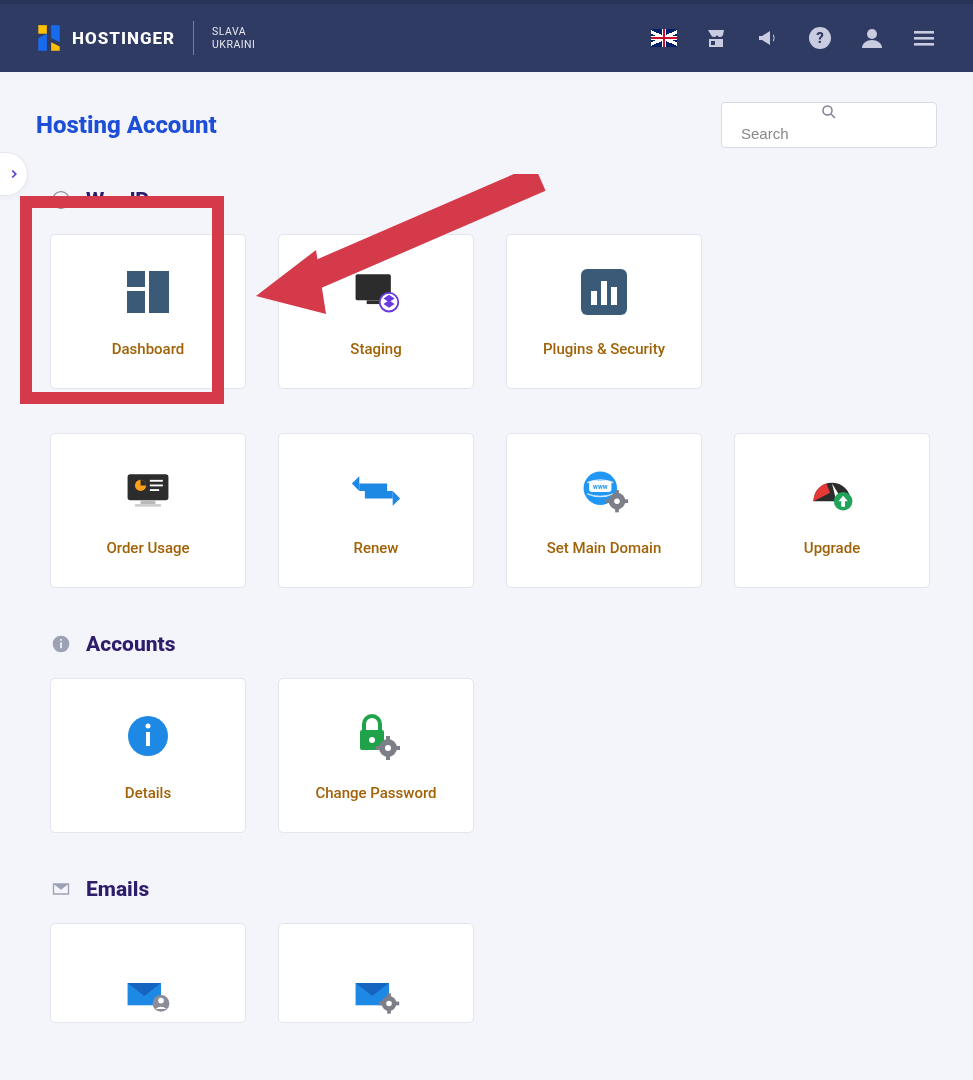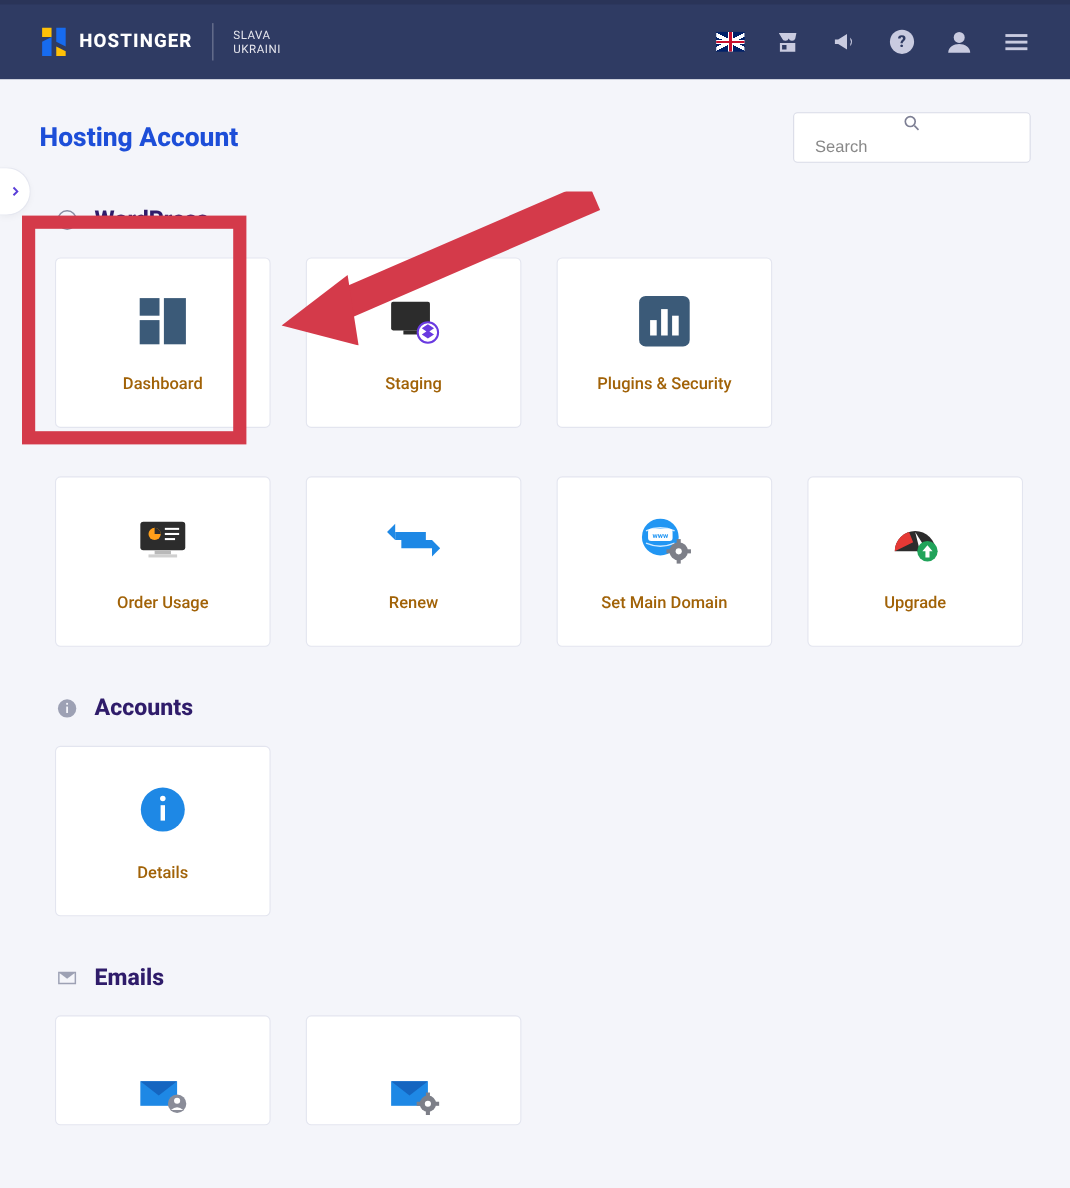--- a/index.html
+++ b/index.html
@@ -327,20 +327,38 @@
       <div class="card">
         <div class="card-icon">
           <svg viewBox="0 0 44 44" width="44" height="44">
             <circle cx="22" cy="22" r="20" fill="#1E88E5"></circle>
             <rect x="20" y="18" width="4" height="14" fill="#fff"></rect>
             <circle cx="22" cy="12" r="2.5" fill="#fff"></circle>
           </svg>
         </div>
         <div class="card-label">Details</div>
       </div>
+      <div class="card">
+        <div class="card-icon">
+          <svg viewBox="0 0 52 48" width="52" height="48">
+            <path d="M14 18 v-6 a8 8 0 0 1 16 0 v6" stroke="#1fa24a" stroke-width="4" fill="none"></path>
+            <rect x="10" y="18" width="24" height="20" rx="2" fill="#1fa24a"></rect>
+            <circle cx="22" cy="28" r="3" fill="#fff"></circle>
+            <circle cx="38" cy="36" r="9" fill="#7d7f88"></circle>
+            <circle cx="38" cy="36" r="3" fill="#fff"></circle>
+            <g fill="#7d7f88">
+                <rect x="36" y="24" width="4" height="4"></rect>
+                <rect x="36" y="44" width="4" height="4"></rect>
+                <rect x="26" y="34" width="4" height="4"></rect>
+                <rect x="46" y="34" width="4" height="4"></rect>
+              </g>
+          </svg>
+        </div>
+        <div class="card-label">Change Password</div>
+      </div>
     </div>
   </div>
 
   <div class="section">
     <div class="section-head">
       <span class="section-icon">
         <svg viewBox="0 0 24 24" width="20" height="20" fill="#9da1b4">
             <path d="M3 6h18v12H3z" fill="none" stroke="#9da1b4" stroke-width="1.6"></path>
             <path d="M3 6l9 7 9-7"></path>
           </svg>

